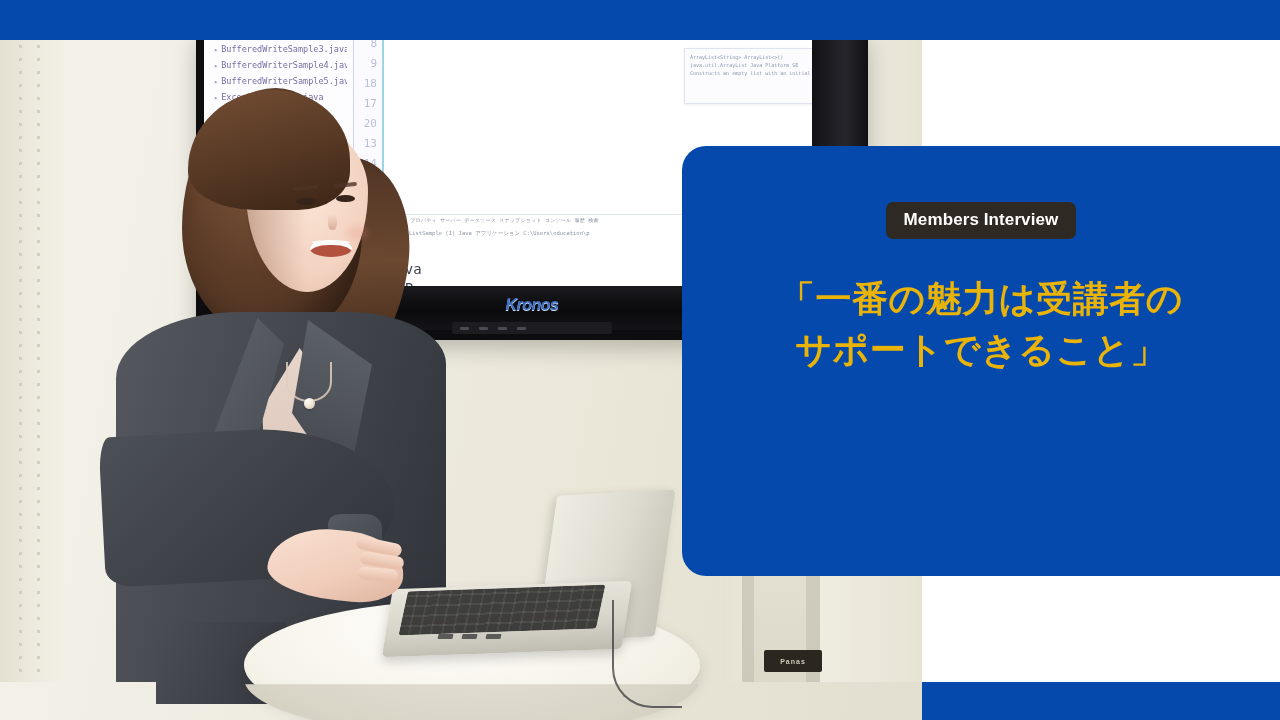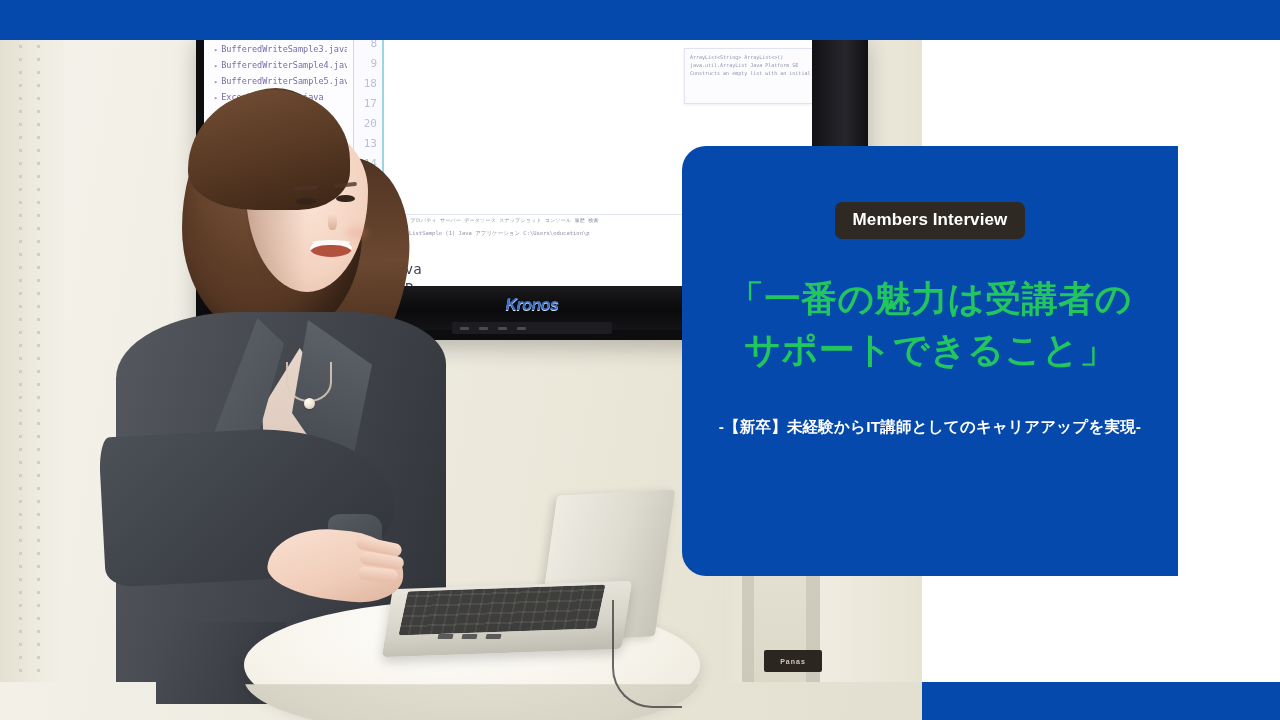--- a/index.html
+++ b/index.html
@@ -272,35 +272,35 @@
   .laptop-ports{ position:absolute; left:438px; top:594px; display:flex; gap:9px; transform:skewX(-12deg); }
   .laptop-ports i{ display:block; width:15px; height:5px; background:#5a5a58; border-radius:1px; }
   .laptop-cable{
     position:absolute; left:612px; top:560px; width:70px; height:108px;
     border-left:2px solid #3a3a3c; border-bottom:2px solid #3a3a3c;
     border-radius:0 0 0 40px; opacity:.75;
   }
 
   
   .card {
-    position:absolute; left:682px; top:146px; width:496px; height:430px;
+    position:absolute; left:682px; top:146px; width:598px; height:430px;
     background:#0549ac; border-radius:24px 0 0 24px;
   }
   .card-inner{
     position:absolute; inset:0; padding:0 28px;
     display:flex; flex-direction:column; align-items:center;
   }
   .badge{
     margin-top:56px;
     background:#2e2a23; color:#ffffff; border-radius:7px;
     padding:9px 18px 11px; font-size:17px; font-weight:700; letter-spacing:.1px;
     line-height:1; white-space:nowrap;
   }
   .headline{
-    margin-top:34px; text-align:center; color:#22c55e;
+    margin-top:34px; text-align:center; color:#eab308;
     font-size:36px; font-weight:700; line-height:1.42; letter-spacing:.5px;
   }
   .headline .hl{ display:block; }
   .subline{
     margin-top:42px; text-align:center; color:#ffffff;
     font-size:15.5px; font-weight:700; letter-spacing:.2px; white-space:nowrap;
   }
 </style>
 </head>
 <body>
@@ -431,17 +431,16 @@
   <div class="card">
     <div class="card-inner">
 
       <div class="badge">Members Interview</div>
 
       <div class="headline">
         <span class="hl">「一番の魅力は受講者の</span>
         <span class="hl">サポートできること」</span>
       </div>
 
-      <div class="subline">-【新卒】未経験からIT講師としてのキャリアアップを実現-</div>
     </div>
   </div>
 
 </div>
 
 </body></html>

